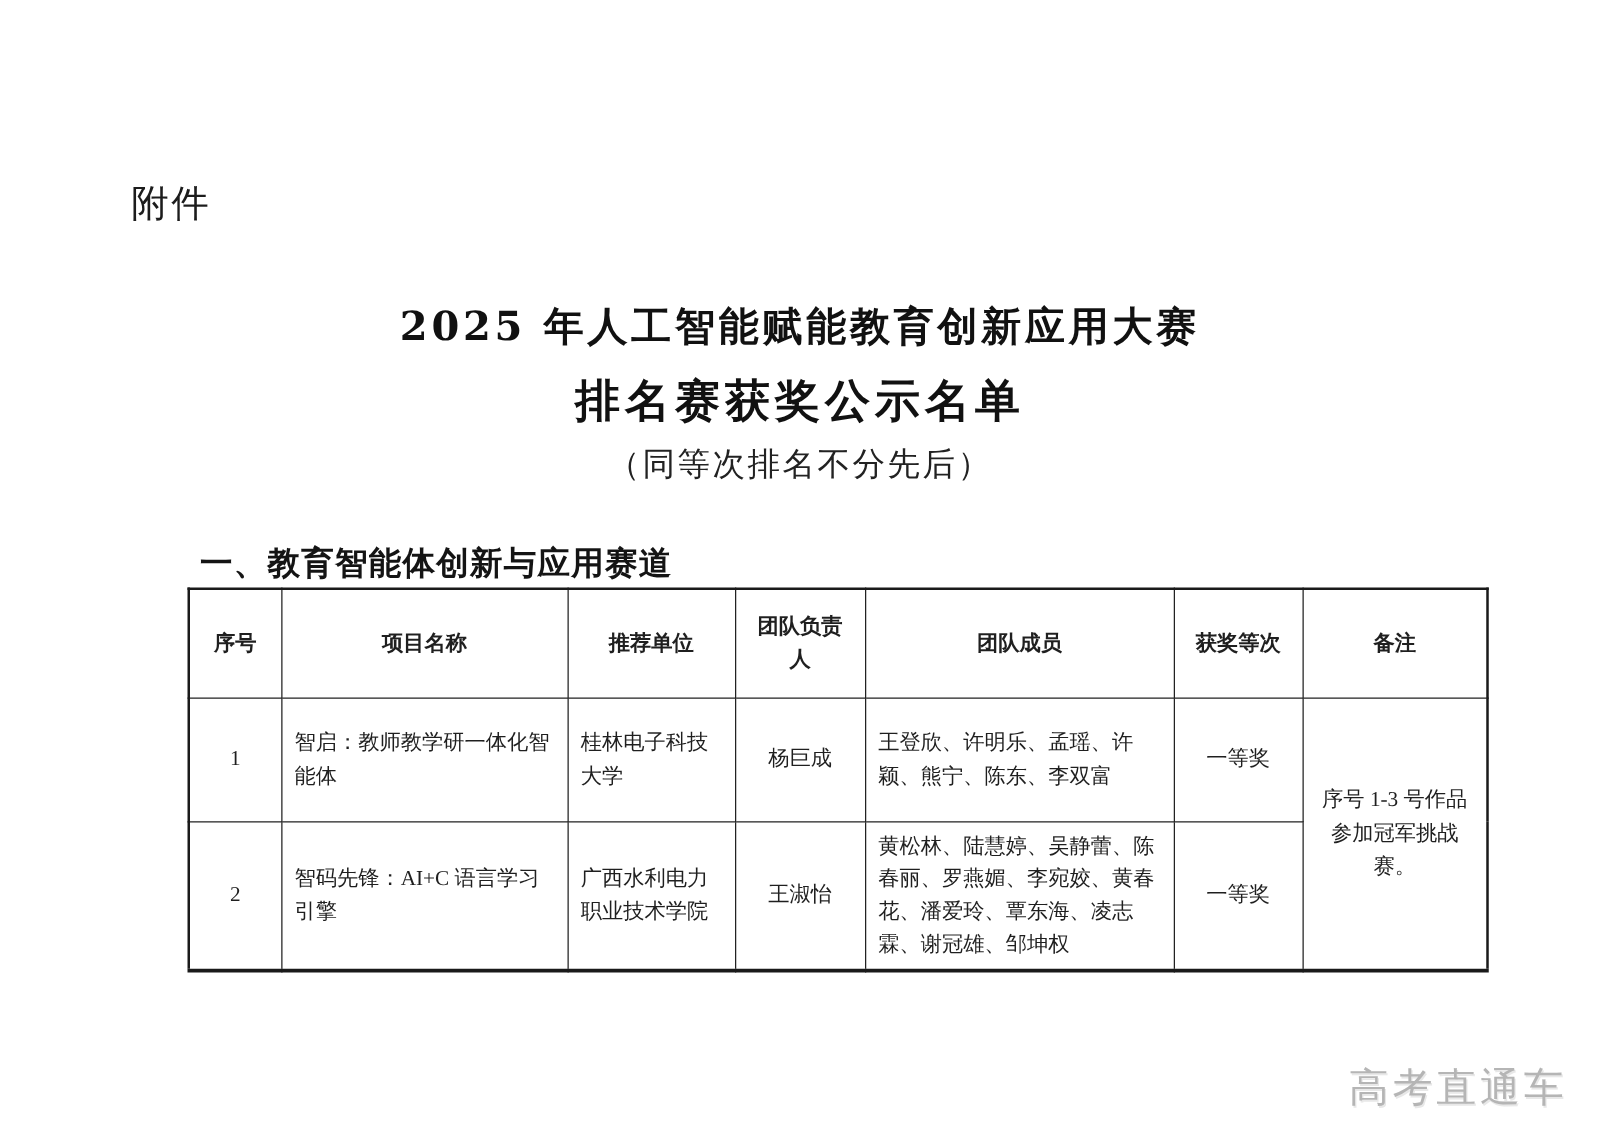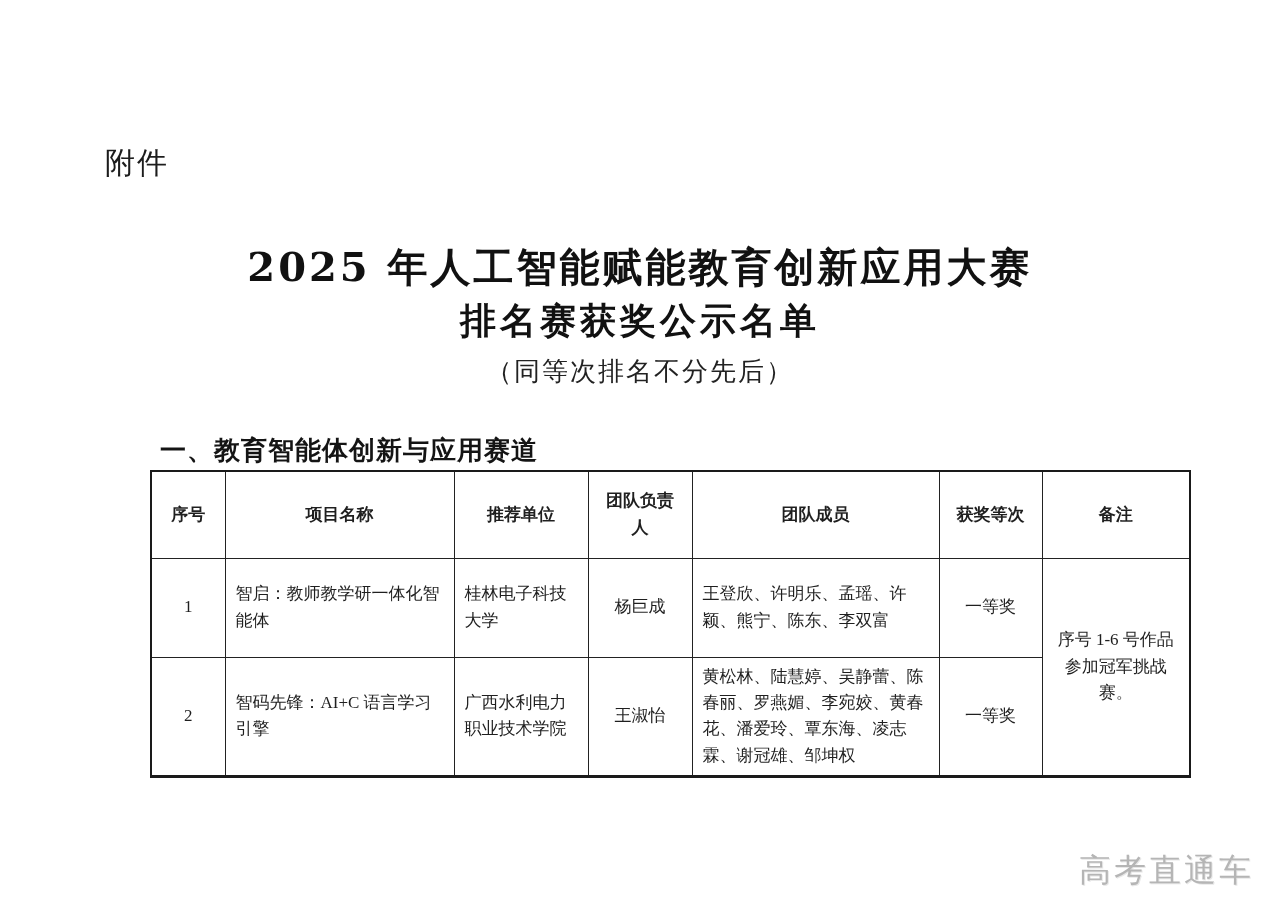--- a/index.html
+++ b/index.html
@@ -25,21 +25,21 @@
   }
   .title-block {
     position: absolute;
     left: 0; right: 0;
     text-align: center;
   }
   .title-line1 {
     top: 240px;
     font-family: "DejaVu Serif", serif;
     font-weight: bold;
-    font-size: 40px;
+    font-size: 32px;
     letter-spacing: 3px;
     color: #111;
   }
   .title-line2 {
     top: 297px;
     font-family: "DejaVu Serif", serif;
     font-weight: bold;
     font-size: 36px;
     letter-spacing: 4px;
     color: #111;
@@ -141,21 +141,21 @@
         <th>获奖等次</th>
         <th>备注</th>
       </tr>
       <tr class="body-row-1">
         <td class="cell-center">1</td>
         <td class="cell-left">智启：教师教学研一体化智能体</td>
         <td class="cell-left">桂林电子科技大学</td>
         <td class="cell-center">杨巨成</td>
         <td class="cell-left">王登欣、许明乐、孟瑶、许颖、熊宁、陈东、李双富</td>
         <td class="cell-center">一等奖</td>
-        <td class="remark-cell" rowspan="2">序号 1-6 号作品参加冠军挑战赛。</td>
+        <td class="remark-cell" rowspan="2">序号 1-3 号作品参加冠军挑战赛。</td>
       </tr>
       <tr class="body-row-2">
         <td class="cell-center">2</td>
         <td class="cell-left">智码先锋：AI+C 语言学习引擎</td>
         <td class="cell-left">广西水利电力职业技术学院</td>
         <td class="cell-center">王淑怡</td>
         <td class="cell-left">黄松林、陆慧婷、吴静蕾、陈春丽、罗燕媚、李宛姣、黄春花、潘爱玲、覃东海、凌志霖、谢冠雄、邹坤权</td>
         <td class="cell-center">一等奖</td>
       </tr>
     </tbody>

